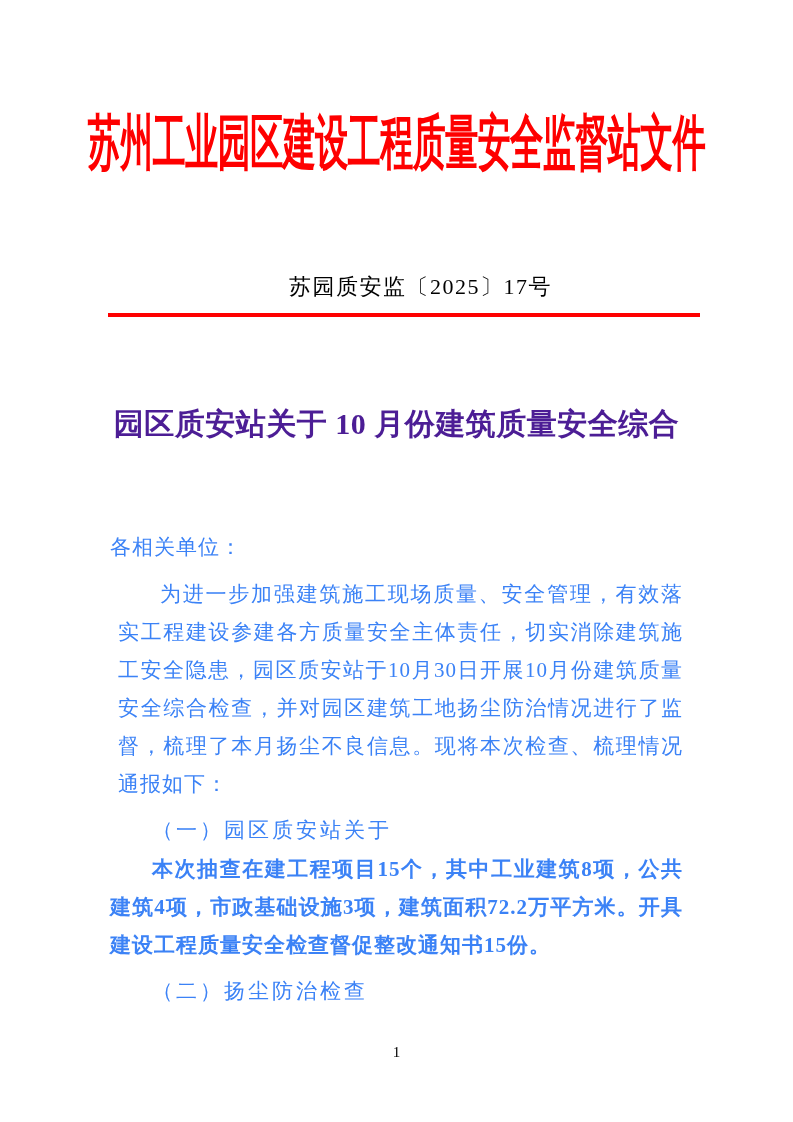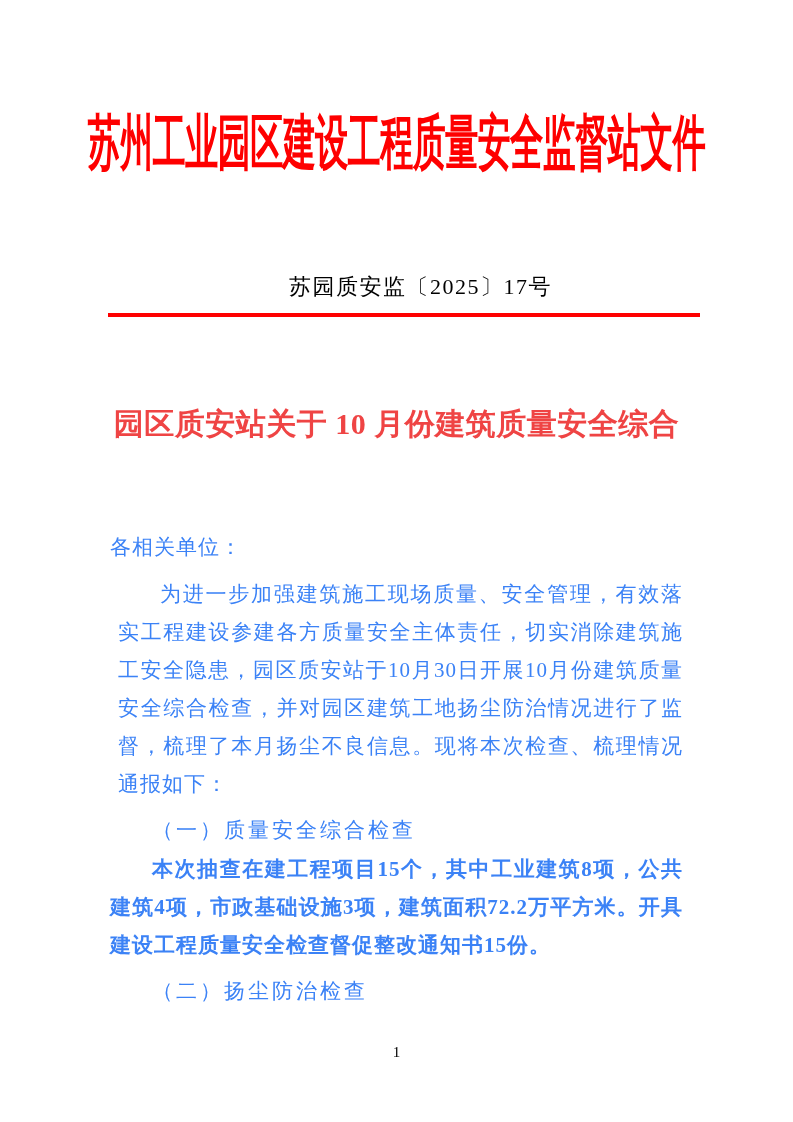--- a/index.html
+++ b/index.html
@@ -69,21 +69,21 @@
   .doc-title {
     position: absolute;
     top: 400px;
     left: 0;
     width: 793px;
     text-align: center;
     font-size: 30px;
     font-weight: bold;
     line-height: 47px;
     letter-spacing: 0.5px;
-    color: #ef4444;
+    color: #4c1d95;
   }
 
   
   .body-block {
     position: absolute;
     top: 528px;
     left: 110px;
     width: 573px;
     font-size: 21px;
     color: #3b82f6;
@@ -152,21 +152,21 @@
   <div class="doc-title">
     <div>园区质安站关于 10 月份建筑质量安全综合</div>
   </div>
 
   <div class="body-block">
     <div class="salutation">各相关单位：</div>
 
     <p class="para">为进一步加强建筑施工现场质量、安全管理，有效落实工程建设参建各方质量安全主体责任，切实消除建筑施工安全隐患，园区质安站于10月30日开展10月份建筑质量安全综合检查，并对园区建筑工地扬尘防治情况进行了监督，梳理了本月扬尘不良信息。现将本次检查、梳理情况通报如下：</p>
 
 
-    <div class="heading-2">（一）质量安全综合检查</div>
+    <div class="heading-2">（一）园区质安站关于</div>
 
     <p class="para-2">本次抽查在建工程项目15个，其中工业建筑8项，公共建筑4项，市政基础设施3项，建筑面积72.2万平方米。开具建设工程质量安全检查督促整改通知书15份。</p>
 
     <div class="heading-2">（二）扬尘防治检查</div>
   </div>
 
   <div class="page-number">1</div>
 
 </div>
 

